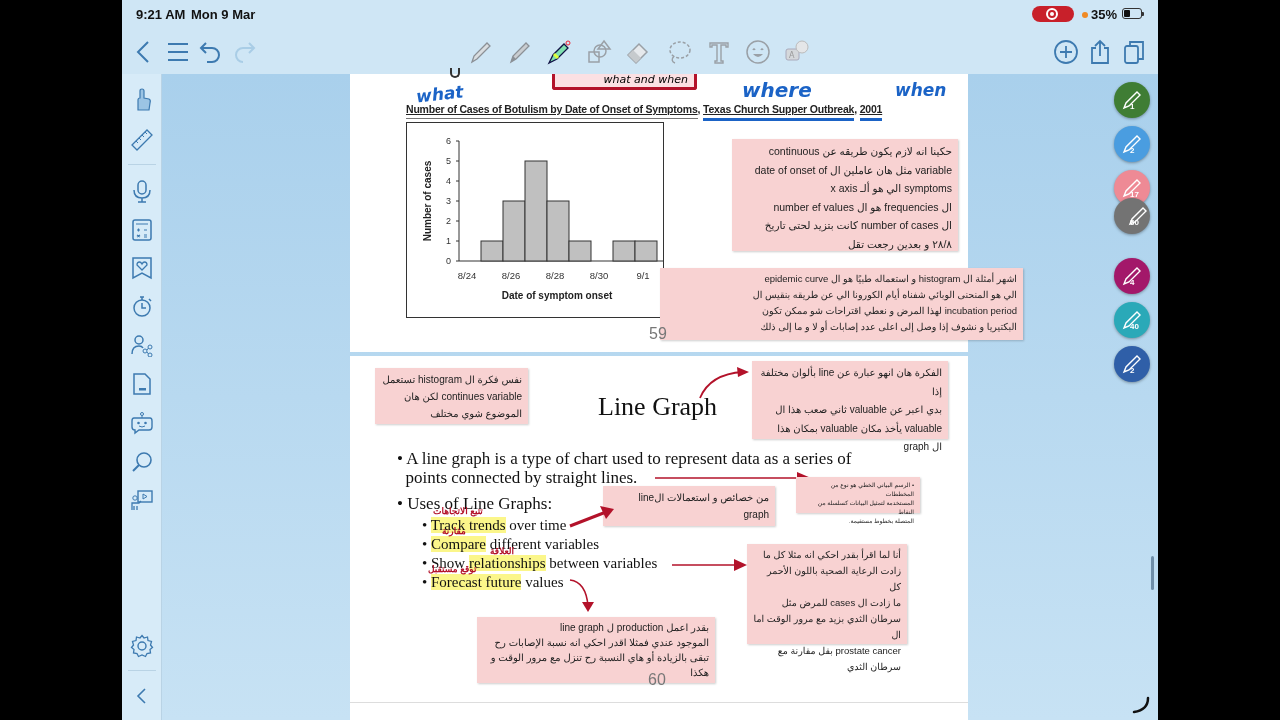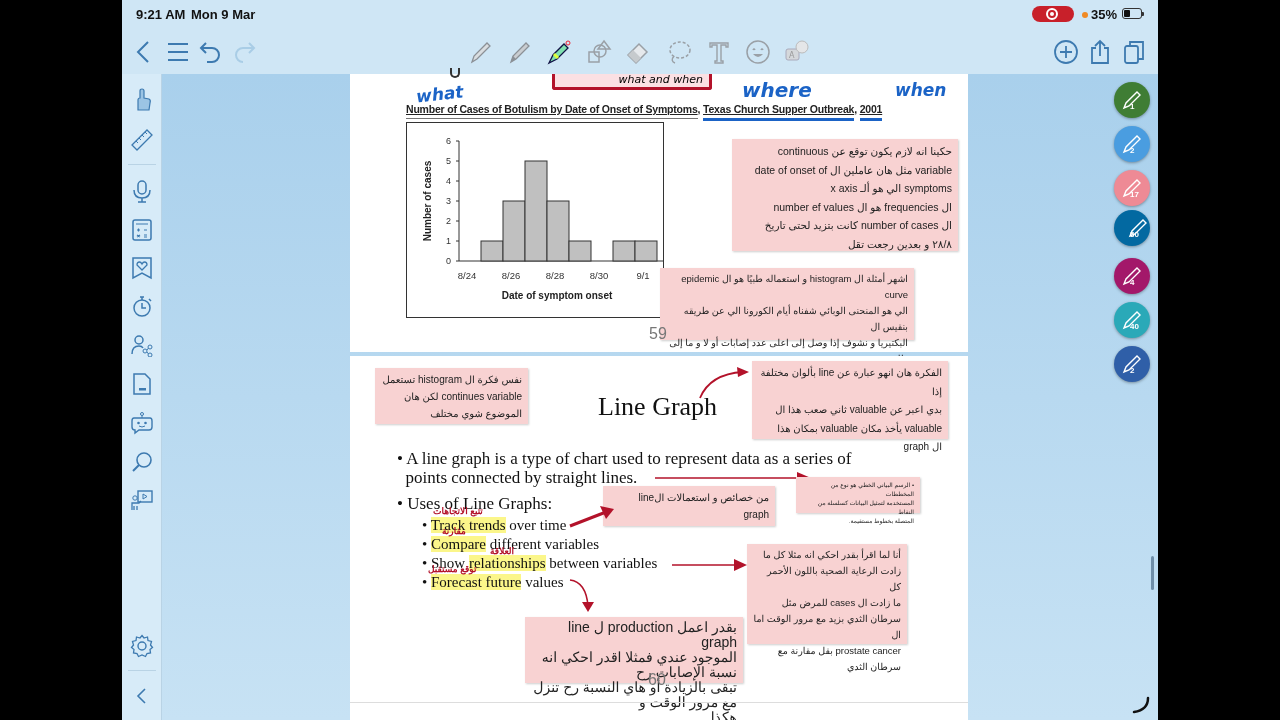--- a/index.html
+++ b/index.html
@@ -250,21 +250,21 @@
     <div class="sb-icon" style="top:608px">
       <svg viewBox="0 0 24 24">
           <path d="M15 5 L8 12 L15 19" fill="none" stroke="#3d7ab0" stroke-width="1.6"></path>
         </svg>
     </div>
   </div>
 
   <div class="canvas-bg"></div>
 
   <div class="page page1">
-    <div style="position:absolute;left:202px;top:0;width:160px;height:16px;background:#fbe0e3;border:3px solid #b3122a;border-top:none;border-radius:0 0 3px 3px;text-align:right;padding-right:6px;font-size:11px;line-height:12px;font-family:'DejaVu Sans',sans-serif;font-style:italic;">
+    <div style="position:absolute;left:202px;top:0;width:145px;height:16px;background:#fbe0e3;border:3px solid #b3122a;border-top:none;border-radius:0 0 3px 3px;text-align:right;padding-right:6px;font-size:11px;line-height:12px;font-family:'DejaVu Sans',sans-serif;font-style:italic;">
       <span>what and when</span>
     </div>
     <div style="position:absolute;left:100px;top:-6px;width:10px;height:10px;border:2px solid #333;border-top:none;border-radius:0 0 6px 6px;"></div>
 
     <span class="handwriting" style="left:66px;top:10px;font-size:17px;transform:rotate(-6deg)">what</span>
     <span class="handwriting" style="left:392px;top:4px;font-size:20px">where</span>
     <span class="handwriting" style="left:545px;top:6px;font-size:17px">when</span>
 
     <div style="position:absolute;left:56px;top:29px;font-size:10.5px;font-weight:bold;color:#222;white-space:nowrap;letter-spacing:-0.2px;">
       <span style="text-decoration:underline;border-bottom:1px solid #737373;padding-bottom:3px">Number of Cases of Botulism by Date of Onset of Symptoms</span>,
@@ -301,31 +301,32 @@
           <text x="104" y="156" font-size="9.5" text-anchor="middle" fill="#333" font-family="Liberation Sans, sans-serif">8/26</text>
           <text x="148" y="156" font-size="9.5" text-anchor="middle" fill="#333" font-family="Liberation Sans, sans-serif">8/28</text>
           <text x="192" y="156" font-size="9.5" text-anchor="middle" fill="#333" font-family="Liberation Sans, sans-serif">8/30</text>
           <text x="236" y="156" font-size="9.5" text-anchor="middle" fill="#333" font-family="Liberation Sans, sans-serif">9/1</text>
           <text x="150" y="176" font-size="10" font-weight="bold" text-anchor="middle" fill="#222" font-family="Liberation Sans, sans-serif">Date of symptom onset</text>
           <text x="0" y="0" font-size="10" font-weight="bold" text-anchor="middle" fill="#222" font-family="Liberation Sans, sans-serif" transform="translate(24,78) rotate(-90)">Number of cases</text>
         </svg>
     </div>
 
     <div class="note" style="left:382px;top:65px;width:226px;height:112px;line-height:18.5px;">
-      <div>حكينا انه لازم يكون توقع عن continuous</div>
+      <div>حكينا انه لازم يكون طريقه عن continuous</div>
       <div>variable مثل هان عاملين ال date of onset of</div>
       <div>symptoms الي هو ألـ x axis</div>
       <div>ال frequencies هو ال number ef values</div>
       <div>ال number of cases كانت بتزيد لحتى تاريخ</div>
       <div>٢٨/٨ و بعدين رجعت تقل</div>
     </div>
 
-    <div class="note" style="left:310px;top:194px;width:254px;height:72px;font-size:9.5px;line-height:16px;">
+    <div class="note" style="left:310px;top:194px;width:363px;height:72px;font-size:9.5px;line-height:16px;">
       <div>اشهر أمثلة ال histogram و استعماله طبيًا هو ال epidemic curve</div>
       <div>الي هو المنحنى الوبائي شفناه أيام الكورونا الي عن طريقه بنقيس ال</div>
+      <div>incubation period لهذا المرض و نعطي اقتراحات شو ممكن تكون</div>
       <div>البكتيريا و نشوف إذا وصل إلى اعلى عدد إصابات أو لا و ما إلى ذلك</div>
     </div>
 
     <span class="pagenum" style="left:299px;top:251px">59</span>
   </div>
 
   <div class="page page2">
     <div class="note" style="left:25px;top:12px;width:153px;height:56px;font-size:10px;line-height:17px;">
       <div>نفس فكرة ال histogram تستعمل</div>
       <div>continues variable لكن هان</div>
@@ -404,21 +405,21 @@
 
     <div class="note" style="left:397px;top:188px;width:160px;height:100px;font-size:9.5px;line-height:16px;">
       <div>أنا لما اقرأ بقدر احكي انه مثلا كل ما</div>
       <div>زادت الرعاية الصحية باللون الأحمر كل</div>
       <div>ما زادت ال cases للمرض مثل</div>
       <div>سرطان الثدي بزيد مع مرور الوقت اما ال</div>
       <div>prostate cancer بقل مقارنة مع</div>
       <div>سرطان الثدي</div>
     </div>
 
-    <div class="note" style="left:127px;top:261px;width:218px;height:66px;font-size:14px;line-height:15px;margin-left:48px;">
+    <div class="note" style="left:127px;top:261px;width:238px;height:66px;font-size:10px;line-height:15px;">
       <div>بقدر اعمل production ل line graph</div>
       <div>الموجود عندي فمثلا اقدر احكي انه نسبة الإصابات رح</div>
       <div>تبقى بالزيادة أو هاي النسبة رح تنزل مع مرور الوقت و</div>
       <div>هكذا</div>
     </div>
 
     <span class="pagenum" style="left:298px;top:315px">60</span>
     <div style="position:absolute;left:0;top:346px;width:100%;height:1px;background:#ddd"></div>
   </div>
 
@@ -434,21 +435,21 @@
           <path d="M3 19 L5 14 L16 3 L19 6 L8 17 Z" fill="none" stroke="#fff" stroke-width="1.4"></path>
         </svg>
         <span class="num">2</span>
       </div>
       <div class="pen" style="top: 88px; background: rgb(238, 138, 149);">
         <svg viewBox="0 0 22 22">
           <path d="M3 19 L5 14 L16 3 L19 6 L8 17 Z" fill="none" stroke="#fff" stroke-width="1.4"></path>
         </svg>
         <span class="num">17</span>
       </div>
-      <div class="pen" style="top: 128px; background: #0369a1; padding-left: 12px;">
+      <div class="pen" style="top: 116px; background: #737373; padding-left: 12px;">
         <svg viewBox="0 0 22 22">
           <path d="M3 19 L5 14 L16 3 L19 6 L8 17 Z" fill="none" stroke="#fff" stroke-width="1.4"></path>
         </svg>
         <span class="num">50</span>
       </div>
       <div class="pen" style="top: 176px; background: rgb(163, 24, 106);">
         <svg viewBox="0 0 22 22">
           <path d="M3 19 L5 14 L16 3 L19 6 L8 17 Z" fill="none" stroke="#fff" stroke-width="1.4"></path>
         </svg>
         <span class="num">4</span>

